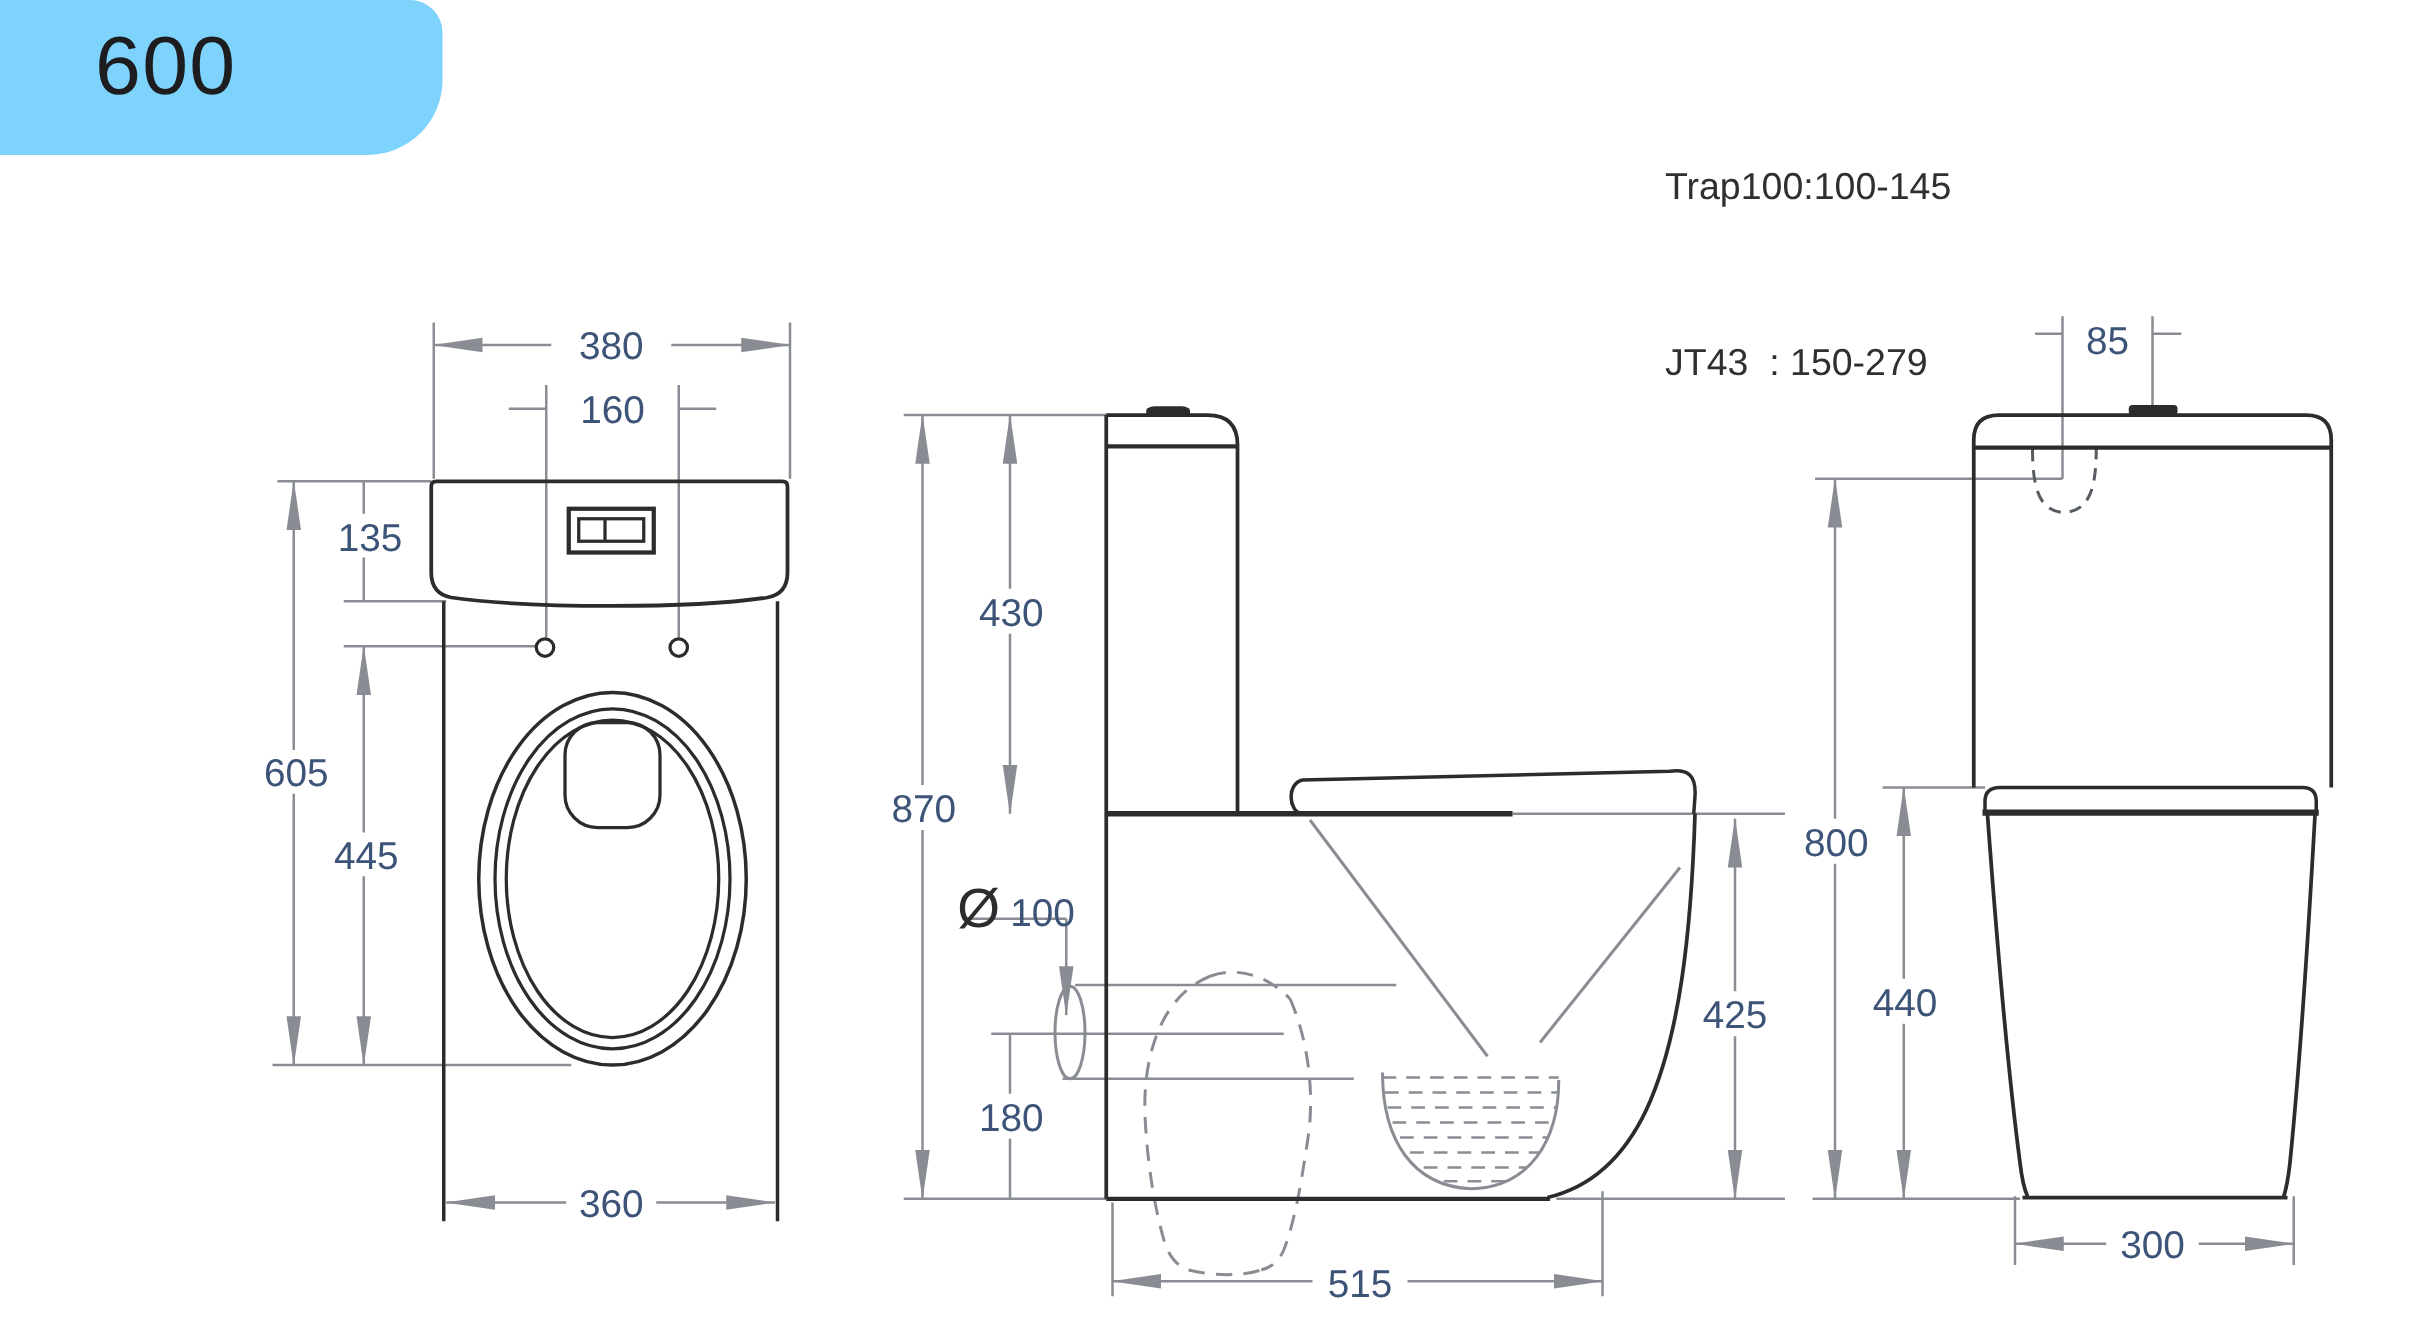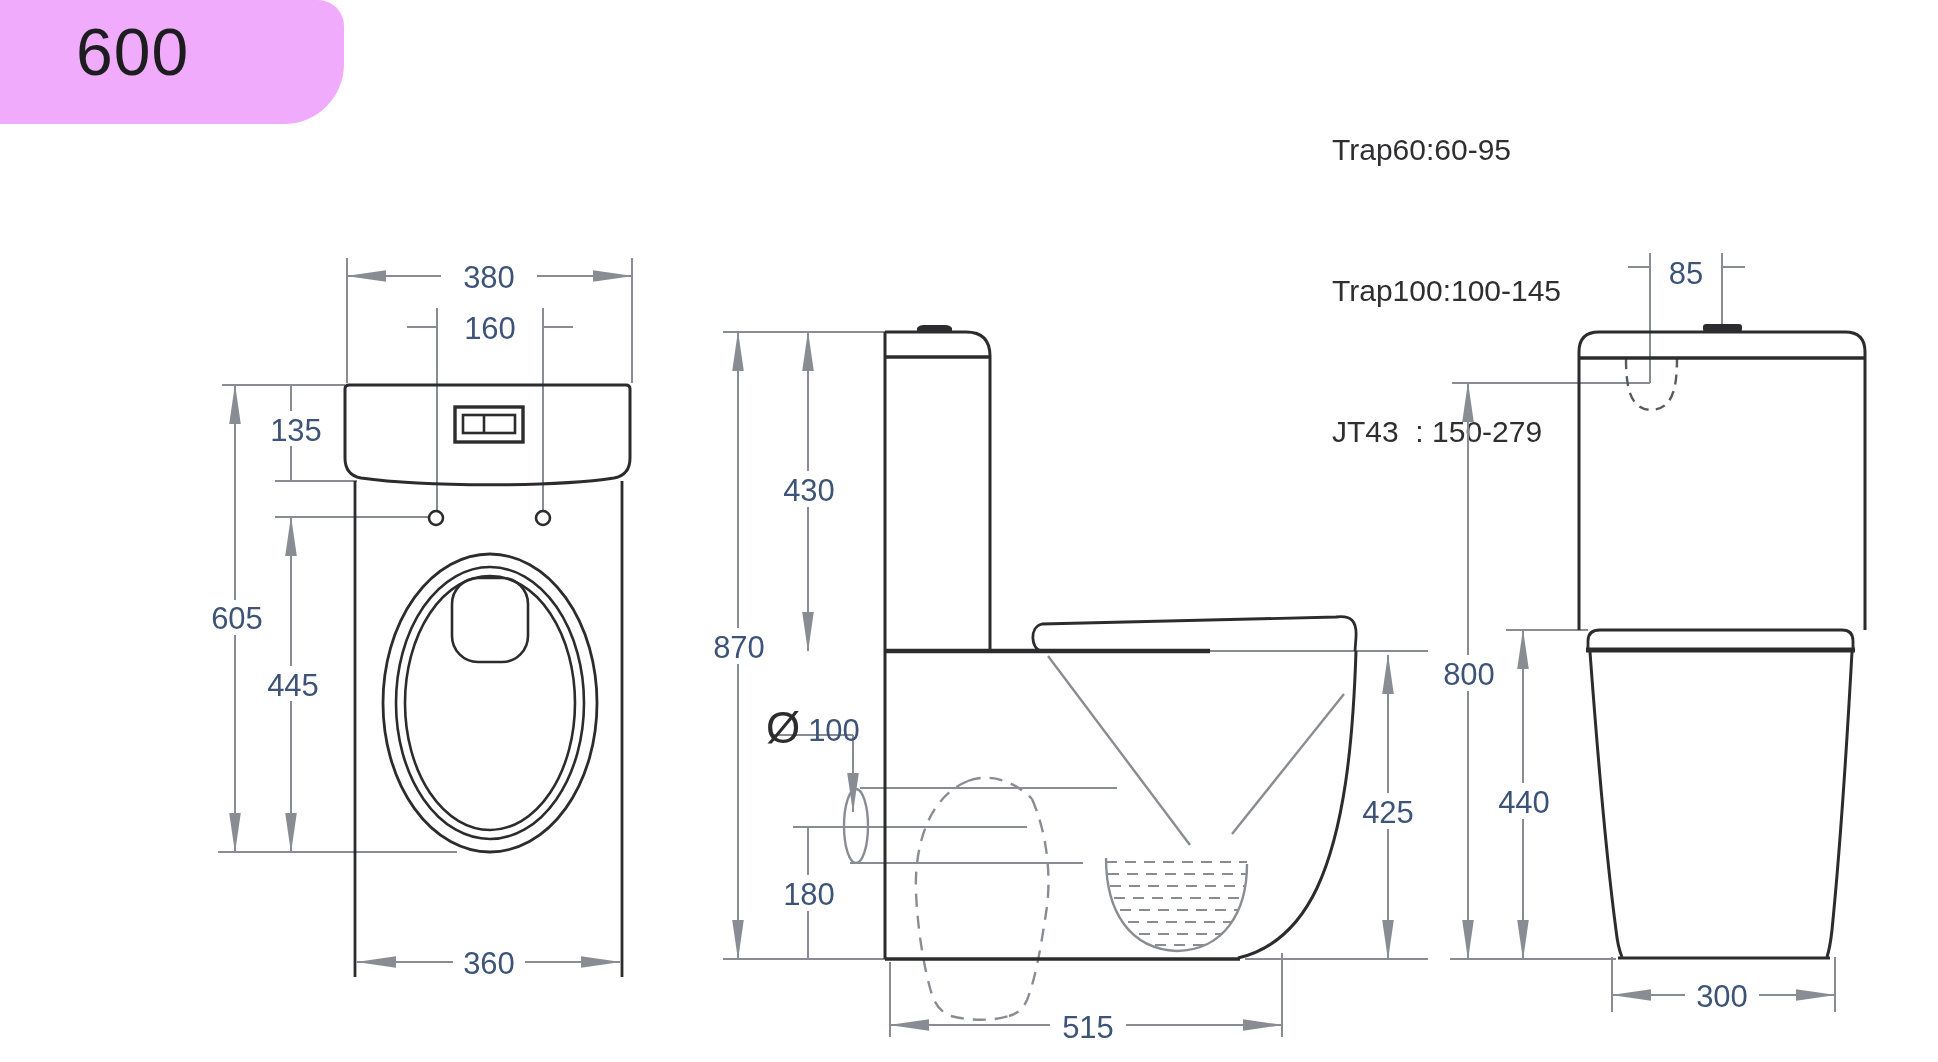--- a/index.html
+++ b/index.html
@@ -2,21 +2,21 @@
 <html><head>
 <meta charset="utf-8">
 <style>
   html,body{margin:0;padding:0;background:#fff;}
   #stage{
     position:relative;width:1938px;height:1062px;background:#ffffff;overflow:hidden;
     font-family:"Liberation Sans", sans-serif;
   }
   #model-badge{
     position:absolute;left:0;top:0;width:344px;height:124px;
-    background:#f0abfc;border-radius:0 26px 60px 0;
+    background:#7dd3fc;border-radius:0 26px 60px 0;padding-left:10px;
   }
   #model-badge .label{
     position:absolute;left:76px;top:14px;font-size:66px;color:#1d1d1f;letter-spacing:1px;
   }
   #spec-block{
     position:absolute;left:1332px;top:32px;color:#2f2f31;font-size:30px;line-height:47px;
     white-space:pre;
   }
   svg text{font-family:"Liberation Sans", sans-serif;}
   .dimtxt{fill:#3d5478;font-size:31px;}
@@ -25,21 +25,20 @@
 </head>
 <body>
 
 <div id="stage">
 
   <div id="model-badge">
     <div class="label">600</div>
   </div>
 
   <div id="spec-block">
-    <div>Trap60:60-95</div>
     <div>Trap100:100-145</div>
     <div>JT43  : 150-279</div>
   </div>
 
   <svg width="1938" height="1062" viewBox="0 0 1938 1062" style="position:absolute;left:0;top:0;">
     <defs>
       <marker id="arr" viewBox="0 0 40 14" refX="39" refY="7" markerWidth="40" markerHeight="14" markerUnits="userSpaceOnUse" orient="auto-start-reverse">
         <path d="M40,7 L0,1.2 L0,12.8 Z" fill="#898d93"></path>
       </marker>
     </defs>

